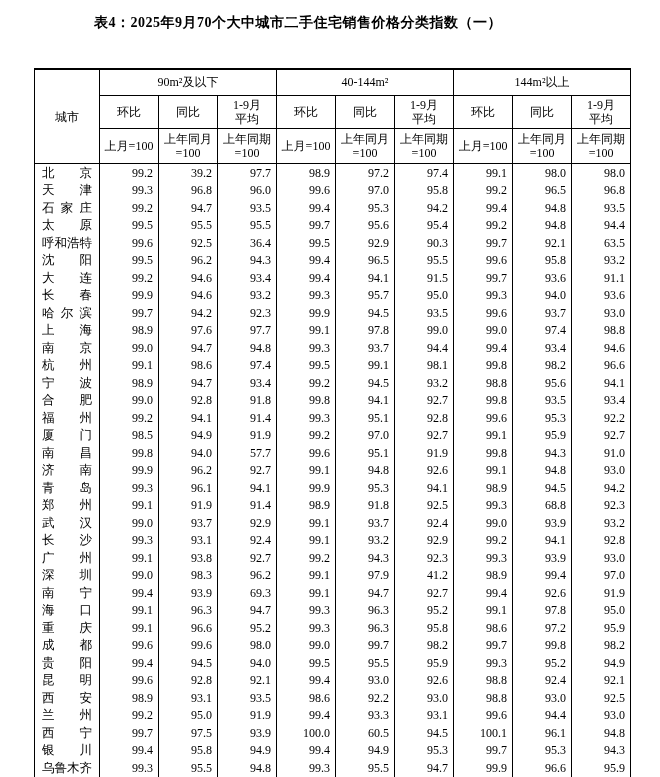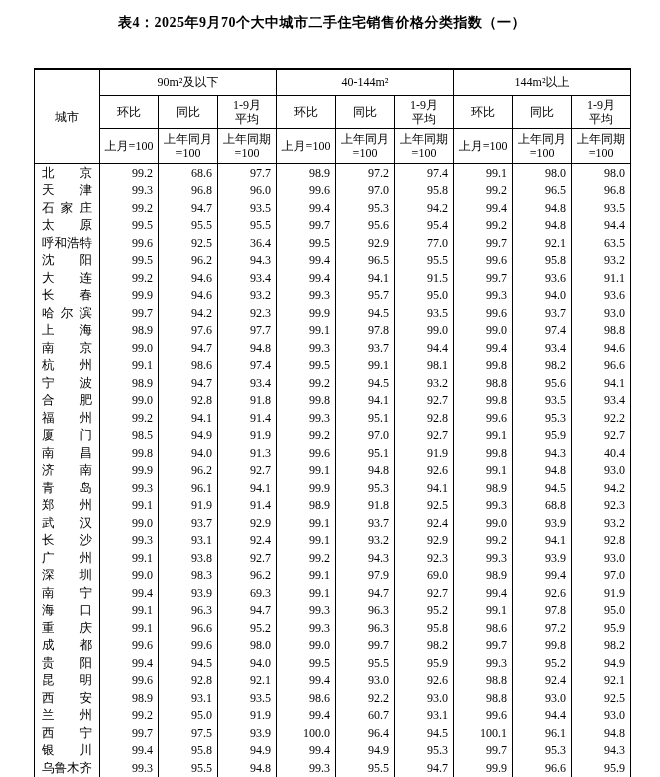--- a/index.html
+++ b/index.html
@@ -17,21 +17,20 @@
   }
   .doc-title {
     position: absolute;
     top: 14px;
     left: 0;
     width: 596px;
     text-align: center;
     font-size: 14px;
     font-weight: bold;
     letter-spacing: 0.5px;
-    margin-left: 24px;
   }
   .tbl-wrap {
     position: absolute;
     left: 34px;
     top: 68px;
   }
   table.idx {
     border-collapse: collapse;
     table-layout: fixed;
     width: 596px;
@@ -138,21 +137,21 @@
     </thead>
     <tbody>
         <tr>
           <td class="city">
             <div class="cityspread">
               <span>北</span>
               <span>京</span>
             </div>
           </td>
           <td class="num">99.2</td>
-          <td class="num">68.6</td>
+          <td class="num">39.2</td>
           <td class="num">97.7</td>
           <td class="num">98.9</td>
           <td class="num">97.2</td>
           <td class="num">97.4</td>
           <td class="num">99.1</td>
           <td class="num">98.0</td>
           <td class="num">98.0</td>
         </tr>
         <tr>
           <td class="city">
@@ -213,21 +212,21 @@
               <span>和</span>
               <span>浩</span>
               <span>特</span>
             </div>
           </td>
           <td class="num">99.6</td>
           <td class="num">92.5</td>
           <td class="num">36.4</td>
           <td class="num">99.5</td>
           <td class="num">92.9</td>
-          <td class="num">77.0</td>
+          <td class="num">90.3</td>
           <td class="num">99.7</td>
           <td class="num">92.1</td>
           <td class="num">63.5</td>
         </tr>
         <tr>
           <td class="city">
             <div class="cityspread">
               <span>沈</span>
               <span>阳</span>
             </div>
@@ -415,27 +414,27 @@
         </tr>
         <tr>
           <td class="city">
             <div class="cityspread">
               <span>南</span>
               <span>昌</span>
             </div>
           </td>
           <td class="num">99.8</td>
           <td class="num">94.0</td>
-          <td class="num">91.3</td>
+          <td class="num">57.7</td>
           <td class="num">99.6</td>
           <td class="num">95.1</td>
           <td class="num">91.9</td>
           <td class="num">99.8</td>
           <td class="num">94.3</td>
-          <td class="num">40.4</td>
+          <td class="num">91.0</td>
         </tr>
         <tr>
           <td class="city">
             <div class="cityspread">
               <span>济</span>
               <span>南</span>
             </div>
           </td>
           <td class="num">99.9</td>
           <td class="num">96.2</td>
@@ -537,21 +536,21 @@
             <div class="cityspread">
               <span>深</span>
               <span>圳</span>
             </div>
           </td>
           <td class="num">99.0</td>
           <td class="num">98.3</td>
           <td class="num">96.2</td>
           <td class="num">99.1</td>
           <td class="num">97.9</td>
-          <td class="num">69.0</td>
+          <td class="num">41.2</td>
           <td class="num">98.9</td>
           <td class="num">99.4</td>
           <td class="num">97.0</td>
         </tr>
         <tr>
           <td class="city">
             <div class="cityspread">
               <span>南</span>
               <span>宁</span>
             </div>
@@ -672,38 +671,38 @@
           <td class="city">
             <div class="cityspread">
               <span>兰</span>
               <span>州</span>
             </div>
           </td>
           <td class="num">99.2</td>
           <td class="num">95.0</td>
           <td class="num">91.9</td>
           <td class="num">99.4</td>
-          <td class="num">60.7</td>
+          <td class="num">93.3</td>
           <td class="num">93.1</td>
           <td class="num">99.6</td>
           <td class="num">94.4</td>
           <td class="num">93.0</td>
         </tr>
         <tr>
           <td class="city">
             <div class="cityspread">
               <span>西</span>
               <span>宁</span>
             </div>
           </td>
           <td class="num">99.7</td>
           <td class="num">97.5</td>
           <td class="num">93.9</td>
           <td class="num">100.0</td>
-          <td class="num">96.4</td>
+          <td class="num">60.5</td>
           <td class="num">94.5</td>
           <td class="num">100.1</td>
           <td class="num">96.1</td>
           <td class="num">94.8</td>
         </tr>
         <tr>
           <td class="city">
             <div class="cityspread">
               <span>银</span>
               <span>川</span>

